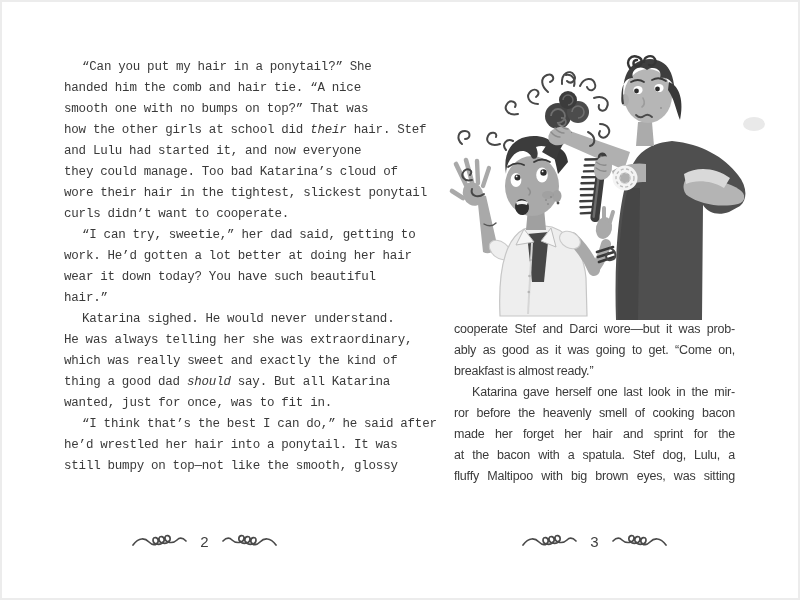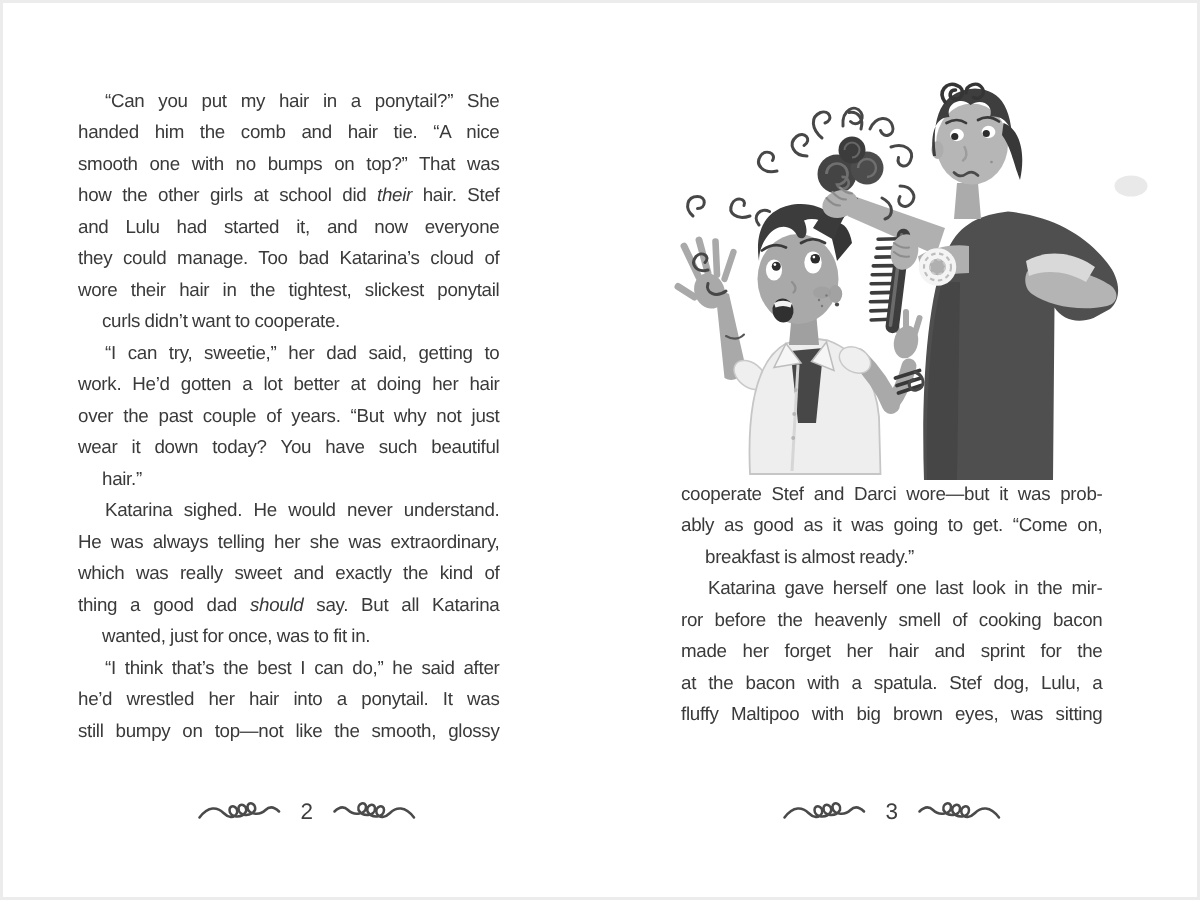--- a/index.html
+++ b/index.html
@@ -4,30 +4,30 @@
 <style>
   html,body{margin:0;padding:0;}
   body{
     width:800px;height:600px;position:relative;overflow:hidden;
     background:#ffffff;
     box-shadow:inset 0 0 0 2px #ececec;
     font-family:"Liberation Sans", sans-serif;
     color:#3a3a3a;
   }
   .text-block{position:absolute;width:281px;}
-  #left-text{left:52px;top:57px;}
+  #left-text{left:64px;top:57px;font-family:Liberation Mono, monospace;}
   #right-text{left:454px;top:319px;}
   .para{margin:0;}
   .line{
     height:21px;line-height:21px;
     font-size:12.5px;letter-spacing:-0.2px;word-spacing:-0.3px;
     text-align:justify;text-align-last:justify;
     white-space:nowrap;color:#3a3a3a;
   }
-  .line.last{text-align-last:left;margin-left:16px;}
+  .line.last{text-align-last:left;}
   .line.first{text-indent:18px;}
   .line em{font-style:italic;margin-top:28px;}
   .page-footer{
     position:absolute;top:528px;height:26px;width:281px;
     display:flex;align-items:center;justify-content:center;gap:11px;
   }
   #left-footer{left:64px;}
   #right-footer{left:454px;}
   .page-number{font-size:15px;color:#3f3f3f;}
   .flourish{display:block;}
@@ -43,21 +43,20 @@
       <div class="line"><span>smooth one with no bumps on top?” That was</span></div>
       <div class="line"><span>how the other girls at school did </span><em>their</em><span> hair. Stef</span></div>
       <div class="line"><span>and Lulu had started it, and now everyone</span></div>
       <div class="line"><span>they could manage. Too bad Katarina’s cloud of</span></div>
       <div class="line"><span>wore their hair in the tightest, slickest ponytail</span></div>
       <div class="line last"><span>curls didn’t want to cooperate.</span></div>
     </div>
     <div class="para">
       <div class="line first"><span>“I can try, sweetie,” her dad said, getting to</span></div>
       <div class="line"><span>work. He’d gotten a lot better at doing her hair</span></div>
-      <div class="line"><span>over the past couple of years. “But why not just</span></div>
       <div class="line"><span>wear it down today? You have such beautiful</span></div>
       <div class="line last"><span>hair.”</span></div>
     </div>
     <div class="para">
       <div class="line first"><span>Katarina sighed. He would never understand.</span></div>
       <div class="line"><span>He was always telling her she was extraordinary,</span></div>
       <div class="line"><span>which was really sweet and exactly the kind of</span></div>
       <div class="line"><span>thing a good dad </span><em>should</em><span> say. But all Katarina</span></div>
       <div class="line last"><span>wanted, just for once, was to fit in.</span></div>
     </div>

